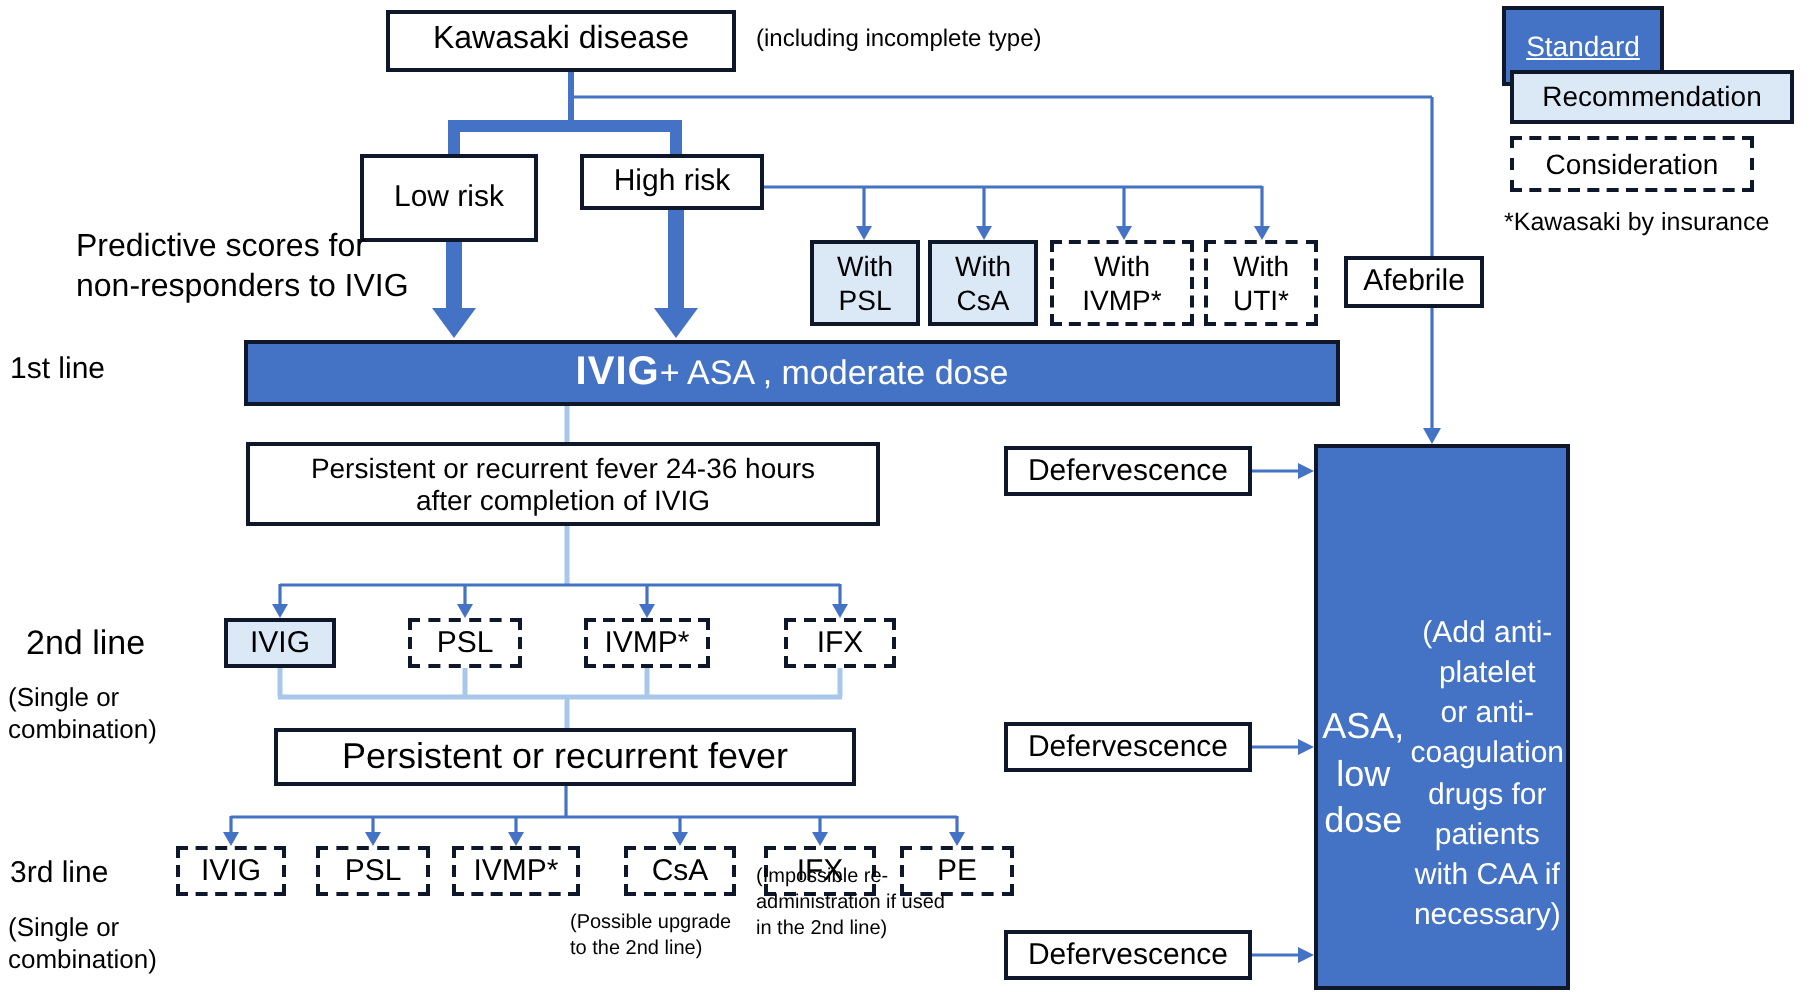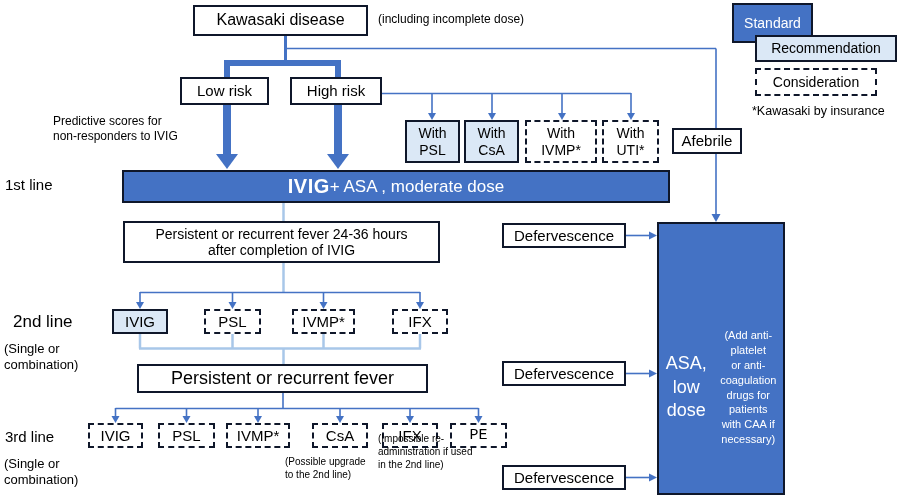--- a/index.html
+++ b/index.html
@@ -15,21 +15,21 @@
   }
   .dashed { border-style:dashed; }
   .fill-light { background:#dbe8f6; }
   .fill-blue  { background:#4472c4; color:#ffffff; }
   .pre { white-space:pre-line; }
   .lbl { position:absolute; line-height:1.25; }
   .bar-strong { font-weight:bold; font-size:20px; letter-spacing:0.5px; }
   .bar-rest   { font-size:17px; }
   .asa-box { justify-content:flex-start; padding-top:58px; }
   .asa-title { font-size:18px; line-height:1.3; white-space:pre-line; }
-  .asa-note  { font-size:11px; line-height:1.35; white-space:pre-line; }
+  .asa-note  { font-size:15px; line-height:1.35; white-space:pre-line; }
   .note { position:absolute; font-size:10px; line-height:1.3; white-space:pre-line; text-align:left; }
 </style>
 </head>
 <body>
 
 <div class="canvas">
 
   <svg class="connectors" width="909" height="498" viewBox="0 0 909 498">
 
     <g stroke="#4472c4" stroke-width="1.6" fill="#4472c4">
@@ -114,41 +114,41 @@
       <line x1="626" y1="373.5" x2="650" y2="373.5"></line>
         <polygon points="649,369.5 649,377.5 657,373.5" stroke="none"></polygon>
       <line x1="626" y1="477.5" x2="650" y2="477.5"></line>
         <polygon points="649,473.5 649,481.5 657,477.5" stroke="none"></polygon>
     </g>
   </svg>
 
   <div class="box" style="left:193px; top:5px; width:175px; height:31px; font-size:16px;">
     <span>Kawasaki disease</span>
   </div>
-  <div class="lbl" style="left:378px; top:12px; font-size:12px;">(including incomplete dose)</div>
-
-  <div class="box fill-blue" style="left:732px; top:3px; width:81px; height:40px; font-size:14px;">
+  <div class="lbl" style="left:378px; top:12px; font-size:12px;">(including incomplete type)</div>
+
+  <div class="box fill-blue" style="left:751px; top:3px; width:81px; height:40px; font-size:14px;text-decoration:underline;">
     <span>Standard</span>
   </div>
   <div class="box fill-light" style="left:755px; top:35px; width:142px; height:27px; font-size:14px;">
     <span>Recommendation</span>
   </div>
   <div class="box dashed" style="left:755px; top:68px; width:122px; height:28px; font-size:14px;justify-content:center;">
     <span>Consideration</span>
   </div>
   <div class="lbl" style="left:752px; top:104px; font-size:12.5px;">*Kawasaki by insurance</div>
 
-  <div class="box" style="left:180px; top:77px; width:89px; height:28px; font-size:15px;">
+  <div class="box" style="left:180px; top:77px; width:89px; height:44px; font-size:15px;">
     <span>Low risk</span>
   </div>
   <div class="box" style="left:290px; top:77px; width:92px; height:28px; font-size:15px;justify-content:center;">
     <span>High risk</span>
   </div>
 
-  <div class="lbl pre" style="left:38px; top:114px; font-size:12px;margin-left:15px;">Predictive scores for
+  <div class="lbl pre" style="left:38px; top:114px; font-size:16px;">Predictive scores for
 non-responders to IVIG</div>
 
   <div class="box fill-light pre" style="left:405px; top:120px; width:55px; height:43px; font-size:14px;">
     <span class="pre">With
 PSL</span>
   </div>
   <div class="box fill-light pre" style="left:464px; top:120px; width:55px; height:43px; font-size:14px;">
     <span class="pre">With
 CsA</span>
   </div>
@@ -227,21 +227,21 @@
   </div>
   <div class="box dashed" style="left:226px; top:423px; width:64px; height:25px; font-size:15px;">
     <span>IVMP*</span>
   </div>
   <div class="box dashed" style="left:312px; top:423px; width:56px; height:25px; font-size:15px;">
     <span>CsA</span>
   </div>
   <div class="box dashed" style="left:382px; top:423px; width:56px; height:25px; font-size:15px;">
     <span>IFX</span>
   </div>
-  <div class="box dashed" style="left:450px; top:423px; width:57px; height:25px; font-size:15px;font-family:Liberation Mono, monospace;">
+  <div class="box dashed" style="left:450px; top:423px; width:57px; height:25px; font-size:15px;">
     <span>PE</span>
   </div>
 
   <div class="note" style="left:285px; top:455px;">(Possible upgrade
 to the 2nd line)</div>
   <div class="note" style="left:378px; top:432px;">(Impossible re-
 administration if used
 in the 2nd line)</div>
 
   <div class="box" style="left:502px; top:465px; width:124px; height:25px; font-size:15px;">

